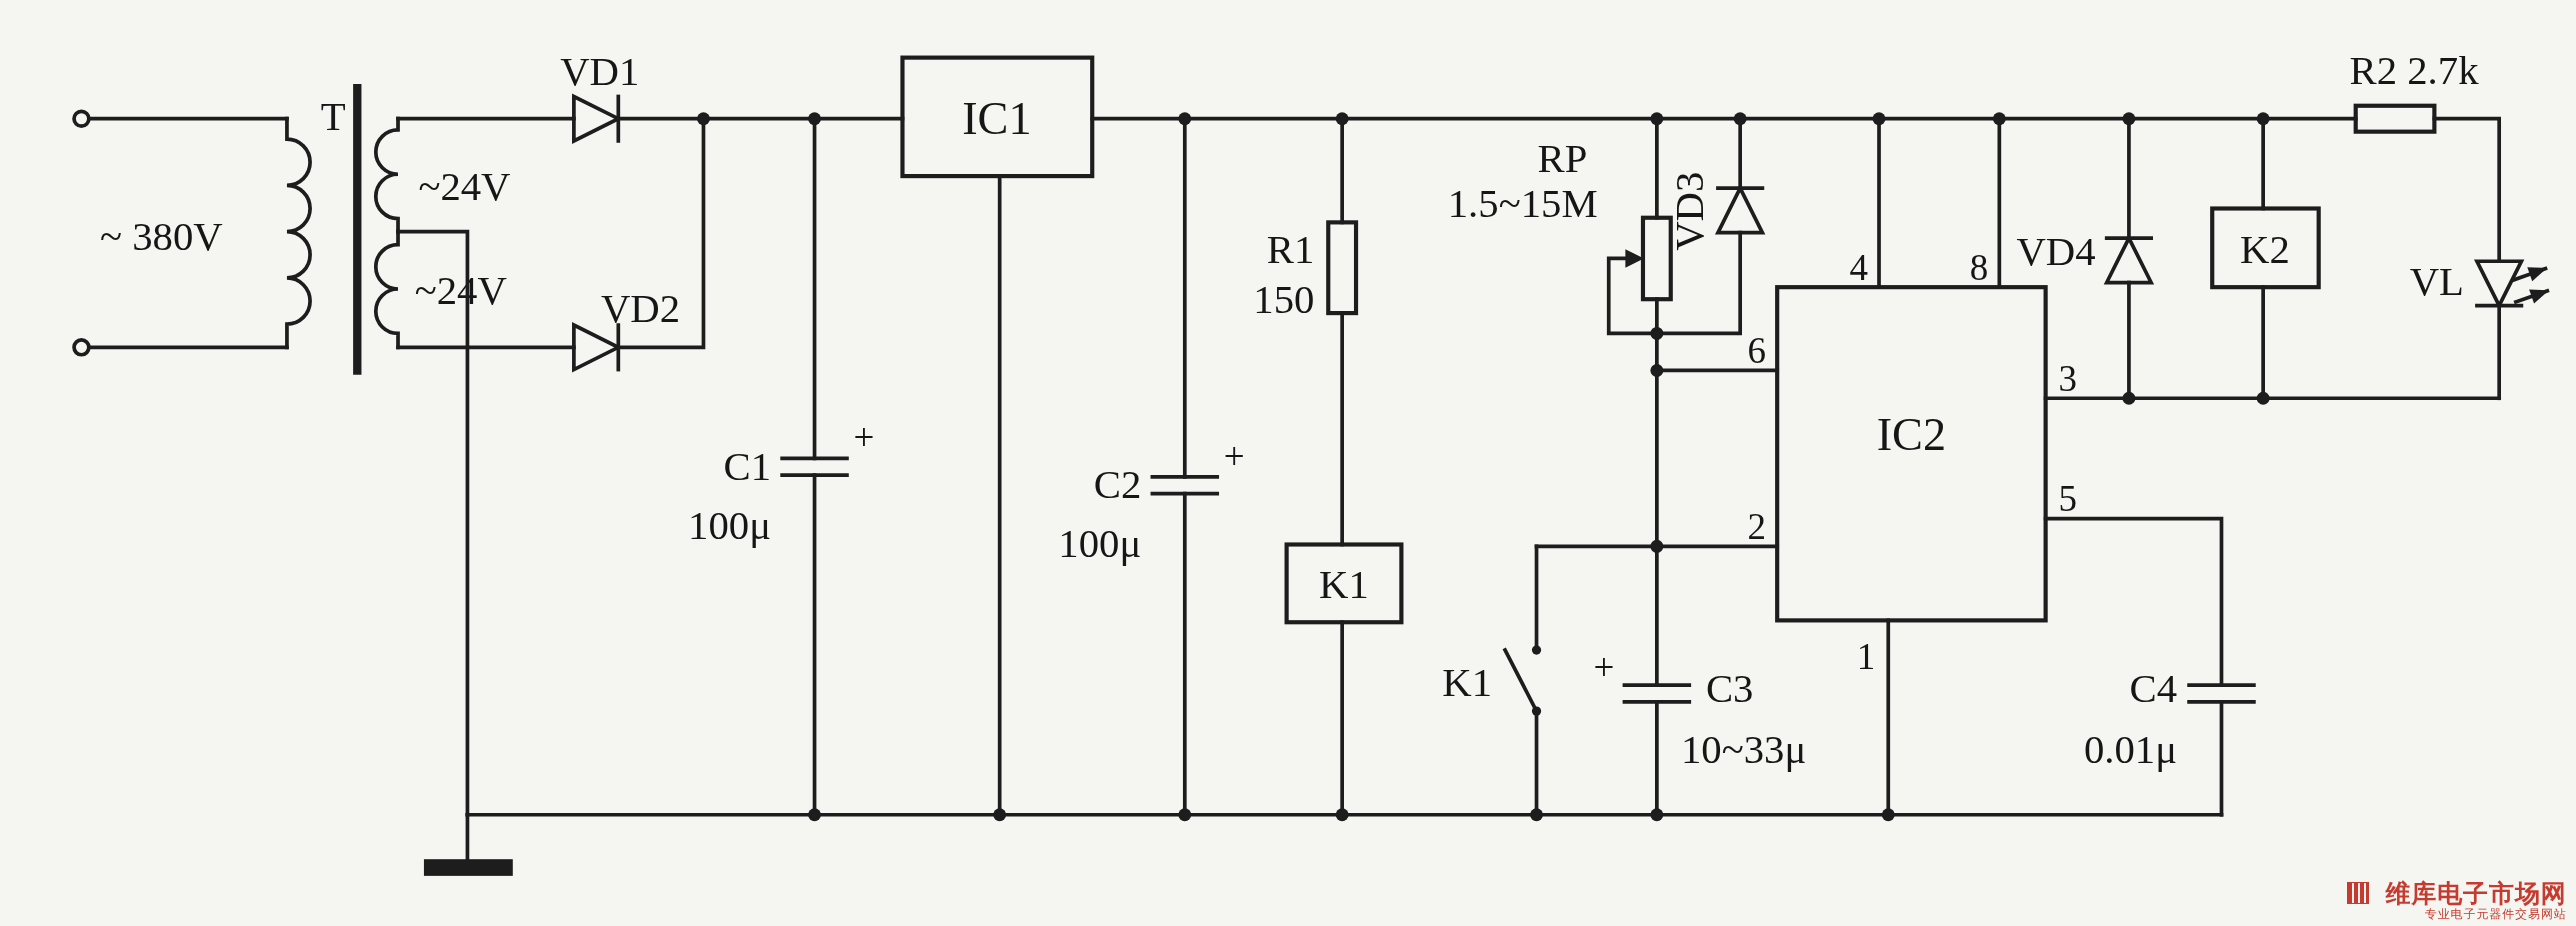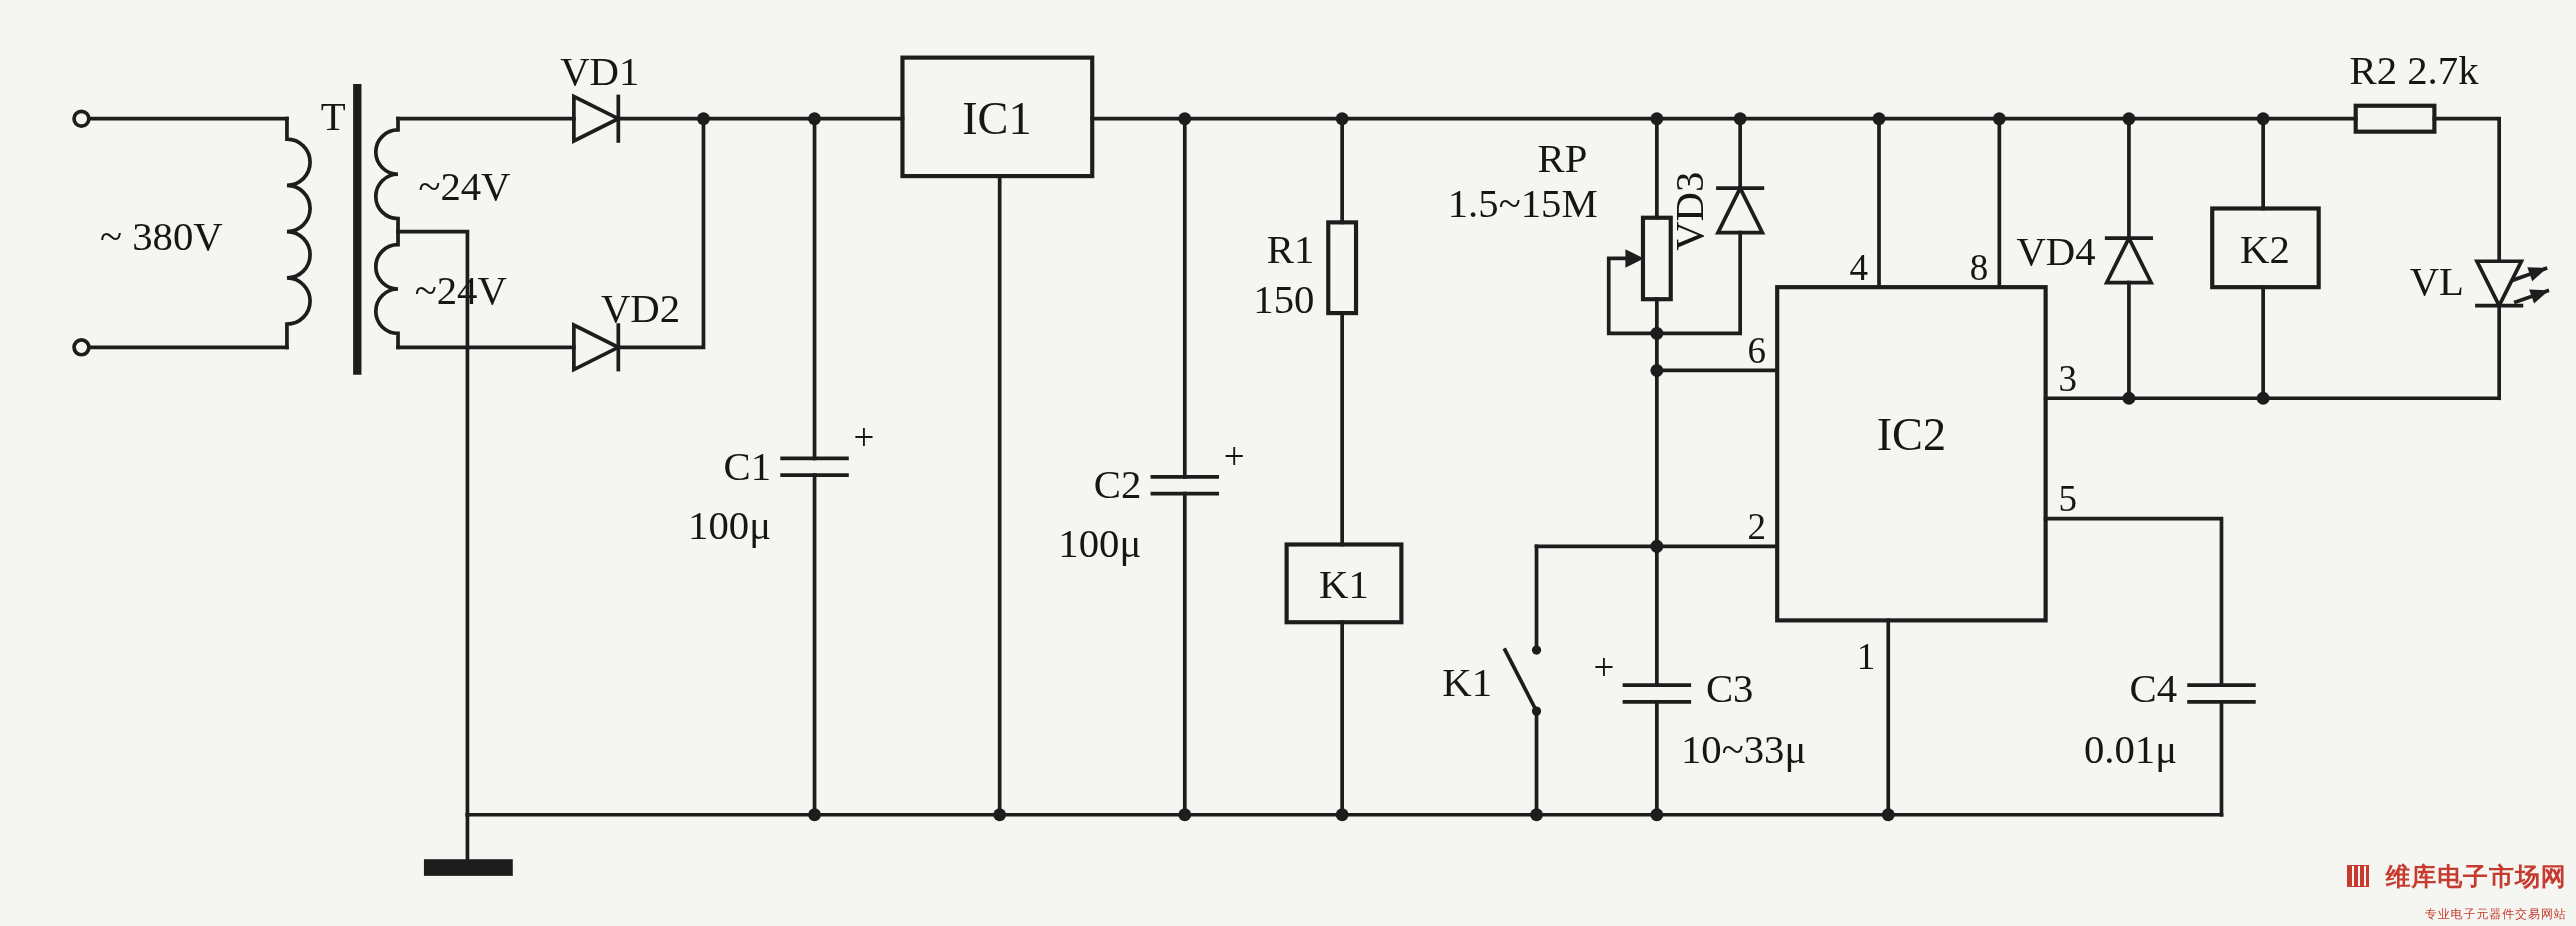--- a/index.html
+++ b/index.html
@@ -27,21 +27,21 @@
     color:#c63b2f;text-align:right;
     font-family:"DejaVu Sans", sans-serif;
     line-height:1.1;
   }
   .wm-top{display:flex;align-items:center;justify-content:flex-end;gap:16px;font-size:25px;font-weight:bold;letter-spacing:0.9px;}
   .wm-icon{
     display:inline-block;width:22px;height:22px;
     background:linear-gradient(90deg,#c63b2f 0 22%,#f5f5f1 22% 30%,#c63b2f 30% 52%,#f5f5f1 52% 60%,#c63b2f 60% 82%,#f5f5f1 82% 90%,#c63b2f 90% 100%);
     border:1.9px solid #c63b2f;box-sizing:border-box;
   }
-  .wm-sub{font-size:12px;margin-top:18px;letter-spacing:0.9px;}
+  .wm-sub{font-size:12px;margin-top:1px;letter-spacing:0.9px;}
 </style>
 </head>
 <body>
 
 <div class="page">
 <svg width="2576" height="927" viewBox="0 0 2783 1001" xmlns="http://www.w3.org/2000/svg">
   <defs>
     <marker id="ah" markerWidth="26" markerHeight="26" refX="20" refY="10" orient="auto" markerUnits="userSpaceOnUse">
       <path d="M2,2 L22,10 L2,18 Z" fill="#1d1d1d"></path>
     </marker>

